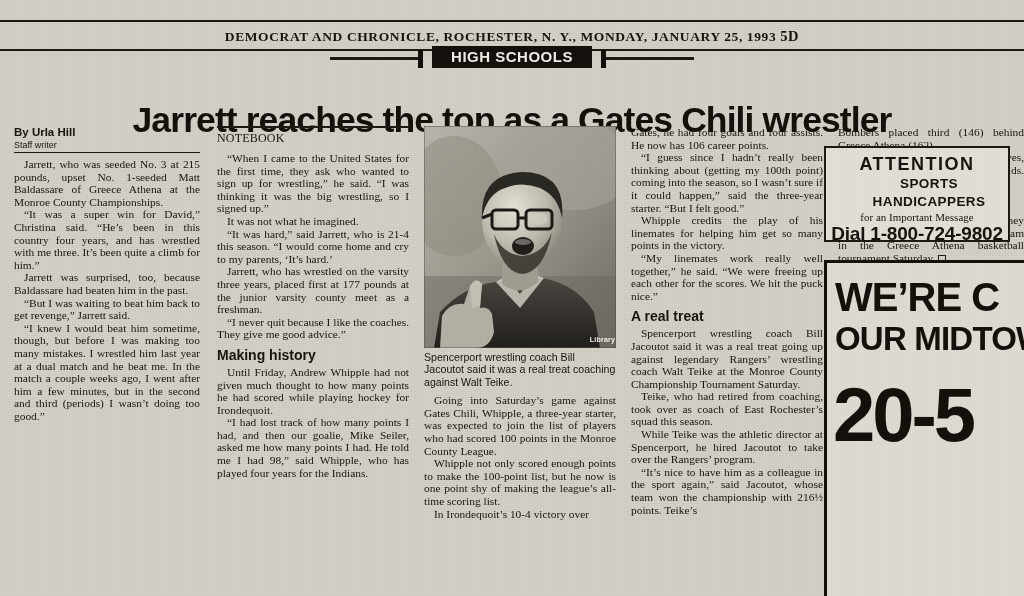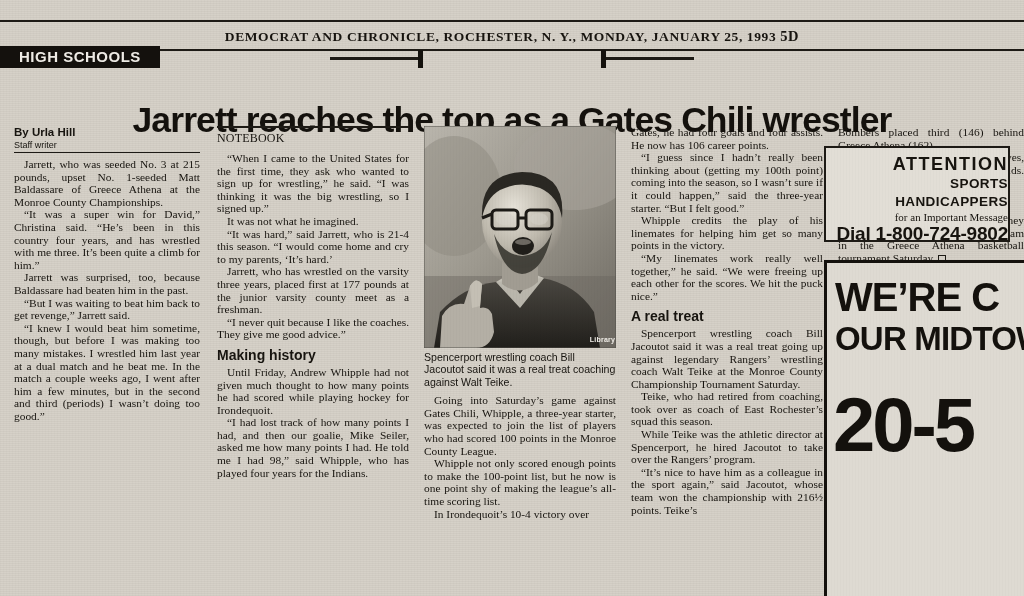--- a/index.html
+++ b/index.html
@@ -54,20 +54,21 @@
     height: 2px;
     background: #1d1a15;
   }
 
   
   .section-flag-wrap {
     position: absolute;
     top: 46px;
     left: 0; right: 0;
     height: 24px;
+    text-align: center;
   }
   .flag-line {
     position: absolute;
     top: 11px;
     height: 3px;
     background: #1d1a15;
   }
   .flag-line.left { left: 330px; width: 90px; }
   .flag-line.right { right: 330px; width: 90px; }
   .section-flag {
@@ -217,21 +218,21 @@
 
   
   .ad-attention {
     position: absolute;
     left: 824px;
     top: 146px;
     width: 186px;
     height: 96px;
     border: 2px solid #1d1a15;
     background: #e2ded6;
-    text-align: right;
+    text-align: center;
     box-sizing: border-box;
     padding-top: 6px;
   }
   .ad-attention .a1 {
     font-family: "Liberation Sans", sans-serif;
     font-weight: bold;
     font-size: 18px;
     letter-spacing: 1.5px;
     line-height: 21px;
   }
@@ -287,21 +288,21 @@
     font-family: "Liberation Sans", sans-serif;
     font-weight: bold;
     font-size: 33px;
     line-height: 36px;
     letter-spacing: -0.8px;
     white-space: nowrap;
     color: #14110d;
   }
   .ad-big .line3 {
     position: absolute;
-    top: 122px;
+    top: 112px;
     left: 6px;
     font-family: "Liberation Sans", sans-serif;
     font-weight: bold;
     font-size: 76px;
     line-height: 80px;
     letter-spacing: -3px;
     white-space: nowrap;
     color: #14110d;
   }
   .endmark {

